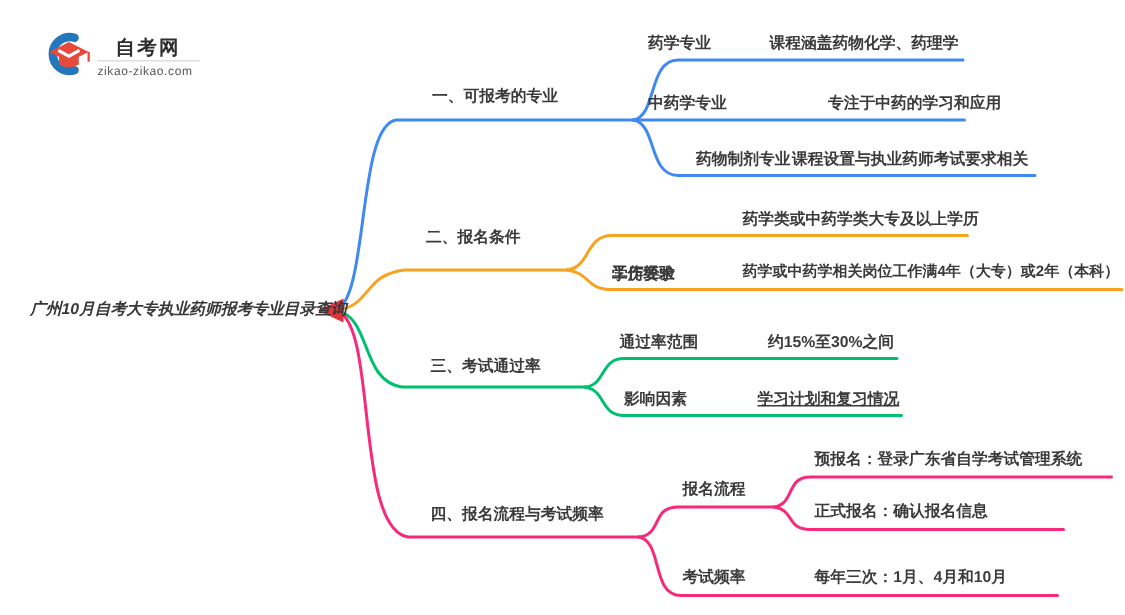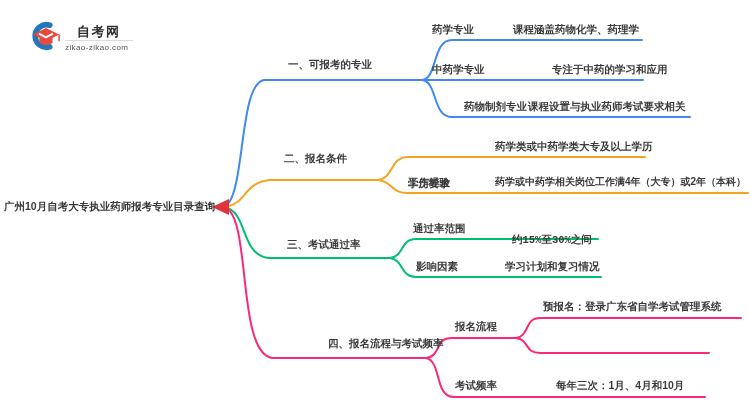--- a/index.html
+++ b/index.html
@@ -54,41 +54,42 @@
     <path d="M25 5.5 A12 12 0 1 0 25 28.5" fill="none" stroke-width="6" stroke-linecap="round" stroke="#2577bb"></path>
     <polygon points="21,8.5 35,15.5 21,22.5 7,15.5" fill="#e64a3c"></polygon>
     <path d="M14 18.5 L14 24.5 Q21 28.5 28 24.5 L28 18.5 Z" fill="#e64a3c"></path>
     <path d="M13.5 14.5 L21 18.5 L28.5 14.5" stroke="#ffffff" stroke-width="2.2" fill="none"></path>
     <line x1="35" y1="15.5" x2="35" y2="22.5" stroke-width="1.6" stroke="#e64a3c"></line>
   </svg>
   <div class="logo-title">自考网</div>
   <div class="logo-sep"></div>
   <div class="logo-domain">zikao-zikao.com</div>
 
-  <div class="t central" style="left:4px; top:200px;">广州10月自考大专执业药师报考专业目录查询</div>
+  <div class="t central" style="left:20px; top:200px;font-style:italic;">广州10月自考大专执业药师报考专业目录查询</div>
 
   <div class="t" style="left:288px; top:58px;">一、可报考的专业</div>
   <div class="t" style="left:432px; top:23px;">药学专业</div>
   <div class="t" style="left:513px; top:23px;">课程涵盖药物化学、药理学</div>
   <div class="t" style="left:432px; top:63px;">中药学专业</div>
   <div class="t" style="left:524px; top:63px;margin-left:28px;">专注于中药的学习和应用</div>
   <div class="t" style="left:432px; top:100px;margin-left:32px;">药物制剂专业</div>
   <div class="t" style="left:528px; top:100px;text-align:right;">课程设置与执业药师考试要求相关</div>
 
   <div class="t" style="left:284px; top:152px;">二、报名条件</div>
   <div class="t" style="left:408px; top:140px;margin-top:37px;">学历要求</div>
   <div class="t" style="left:495px; top:140px;">药学类或中药学类大专及以上学历</div>
   <div class="t" style="left:408px; top:176px;">工作经验</div>
   <div class="t sm" style="left:495px; top:176px;">药学或中药学相关岗位工作满4年（大专）或2年（本科）</div>
 
   <div class="t" style="left:287px; top:238px;">三、考试通过率</div>
   <div class="t" style="left:413px; top:222px;">通过率范围</div>
-  <div class="t" style="left:512px; top:234px;font-family:Liberation Mono, monospace;">约15%至30%之间</div>
+  <div class="t" style="left:512px; top:222px;">约15%至30%之间</div>
   <div class="t" style="left:416px; top:260px;">影响因素</div>
-  <div class="t" style="left:505px; top:260px;">学习计划和复习情况</div>
+  <div class="t" style="left:505px; top:260px;text-decoration:underline;">学习计划和复习情况</div>
 
-  <div class="t" style="left:287px; top:337px;margin-left:41px;">四、报名流程与考试频率</div>
+  <div class="t" style="left:287px; top:337px;">四、报名流程与考试频率</div>
   <div class="t" style="left:455px; top:320px;">报名流程</div>
   <div class="t" style="left:543px; top:300px;">预报名：登录广东省自学考试管理系统</div>
+  <div class="t" style="left:543px; top:335px;">正式报名：确认报名信息</div>
   <div class="t" style="left:455px; top:379px;">考试频率</div>
-  <div class="t" style="left:556px; top:379px;">每年三次：1月、4月和10月</div>
+  <div class="t" style="left:543px; top:379px;">每年三次：1月、4月和10月</div>
 
 </div>
 
 </body></html>

